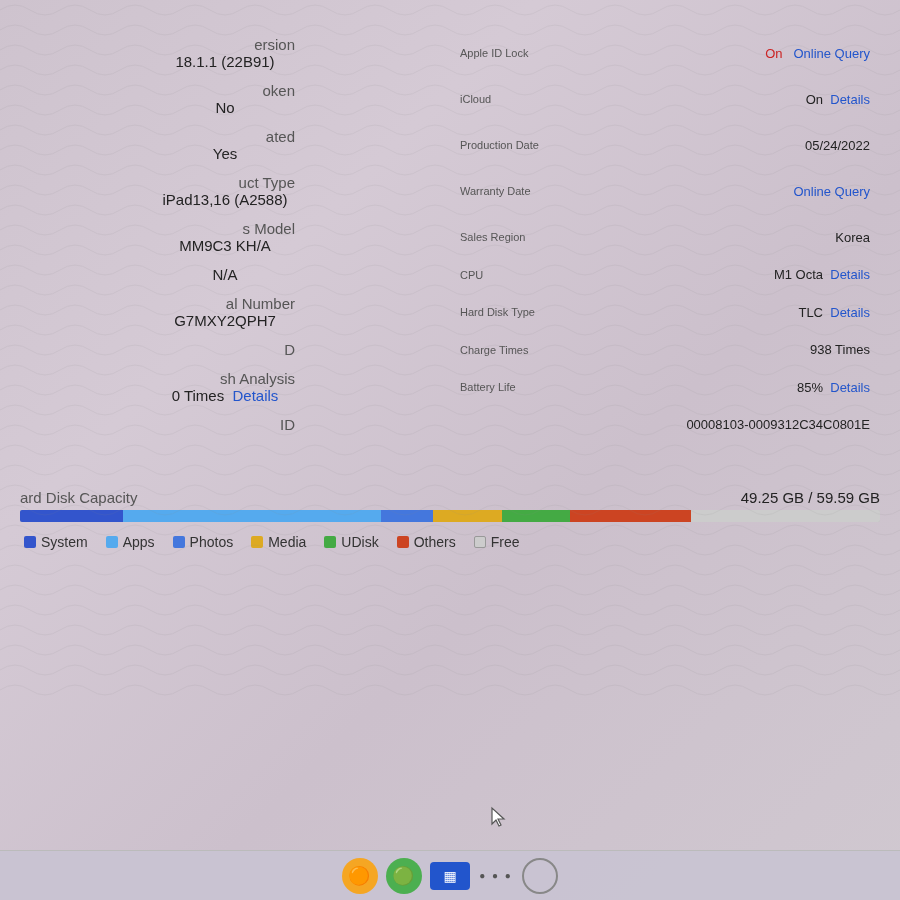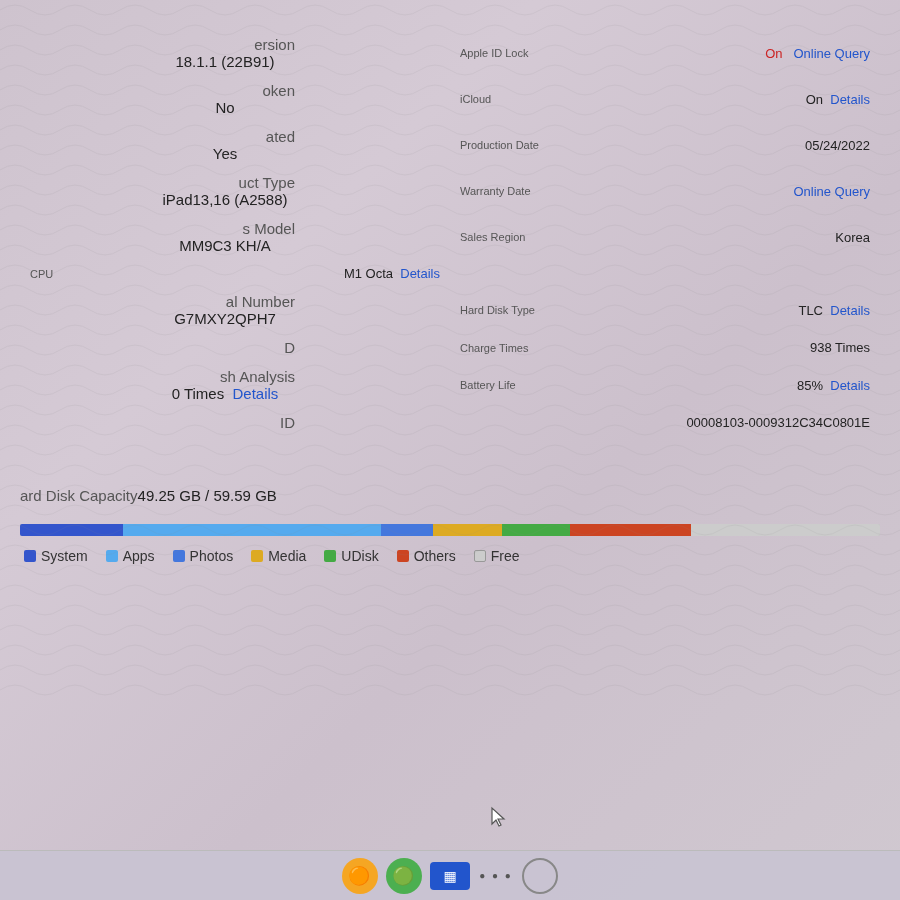--- a/index.html
+++ b/index.html
@@ -97,23 +97,23 @@
       color: #cc2222;
     }
 
     .storage-section {
       margin-top: 30px;
       padding: 10px 20px;
     }
 
     .storage-header {
       display: flex;
-      justify-content: flex-start;
-      align-items: center;
-      margin-bottom: 20px;
+      justify-content: space-between;
+      align-items: center;
+      margin-bottom: 4px;
     }
 
     .storage-label {
       color: #555;
       font-size: 15px;
     }
 
     .storage-value {
       color: #222;
       font-size: 15px;
@@ -269,20 +269,24 @@
         <div class="label-col">s Model</div>
         <div class="value-col">MM9C3 KH/A</div>
       </div>
       <div class="right-section">
         <div class="r-label-col">Sales Region</div>
         <div class="r-value-col">Korea</div>
       </div>
     </div>
 
     <div class="info-row">
+      <div class="left-section">
+        <div class="label-col"></div>
+        <div class="value-col">N/A</div>
+      </div>
       <div class="right-section">
         <div class="r-label-col">CPU</div>
         <div class="r-value-col">
           M1 Octa &nbsp;<span class="link-blue">Details</span>
         </div>
       </div>
     </div>
 
     <div class="info-row">
       <div class="left-section">

